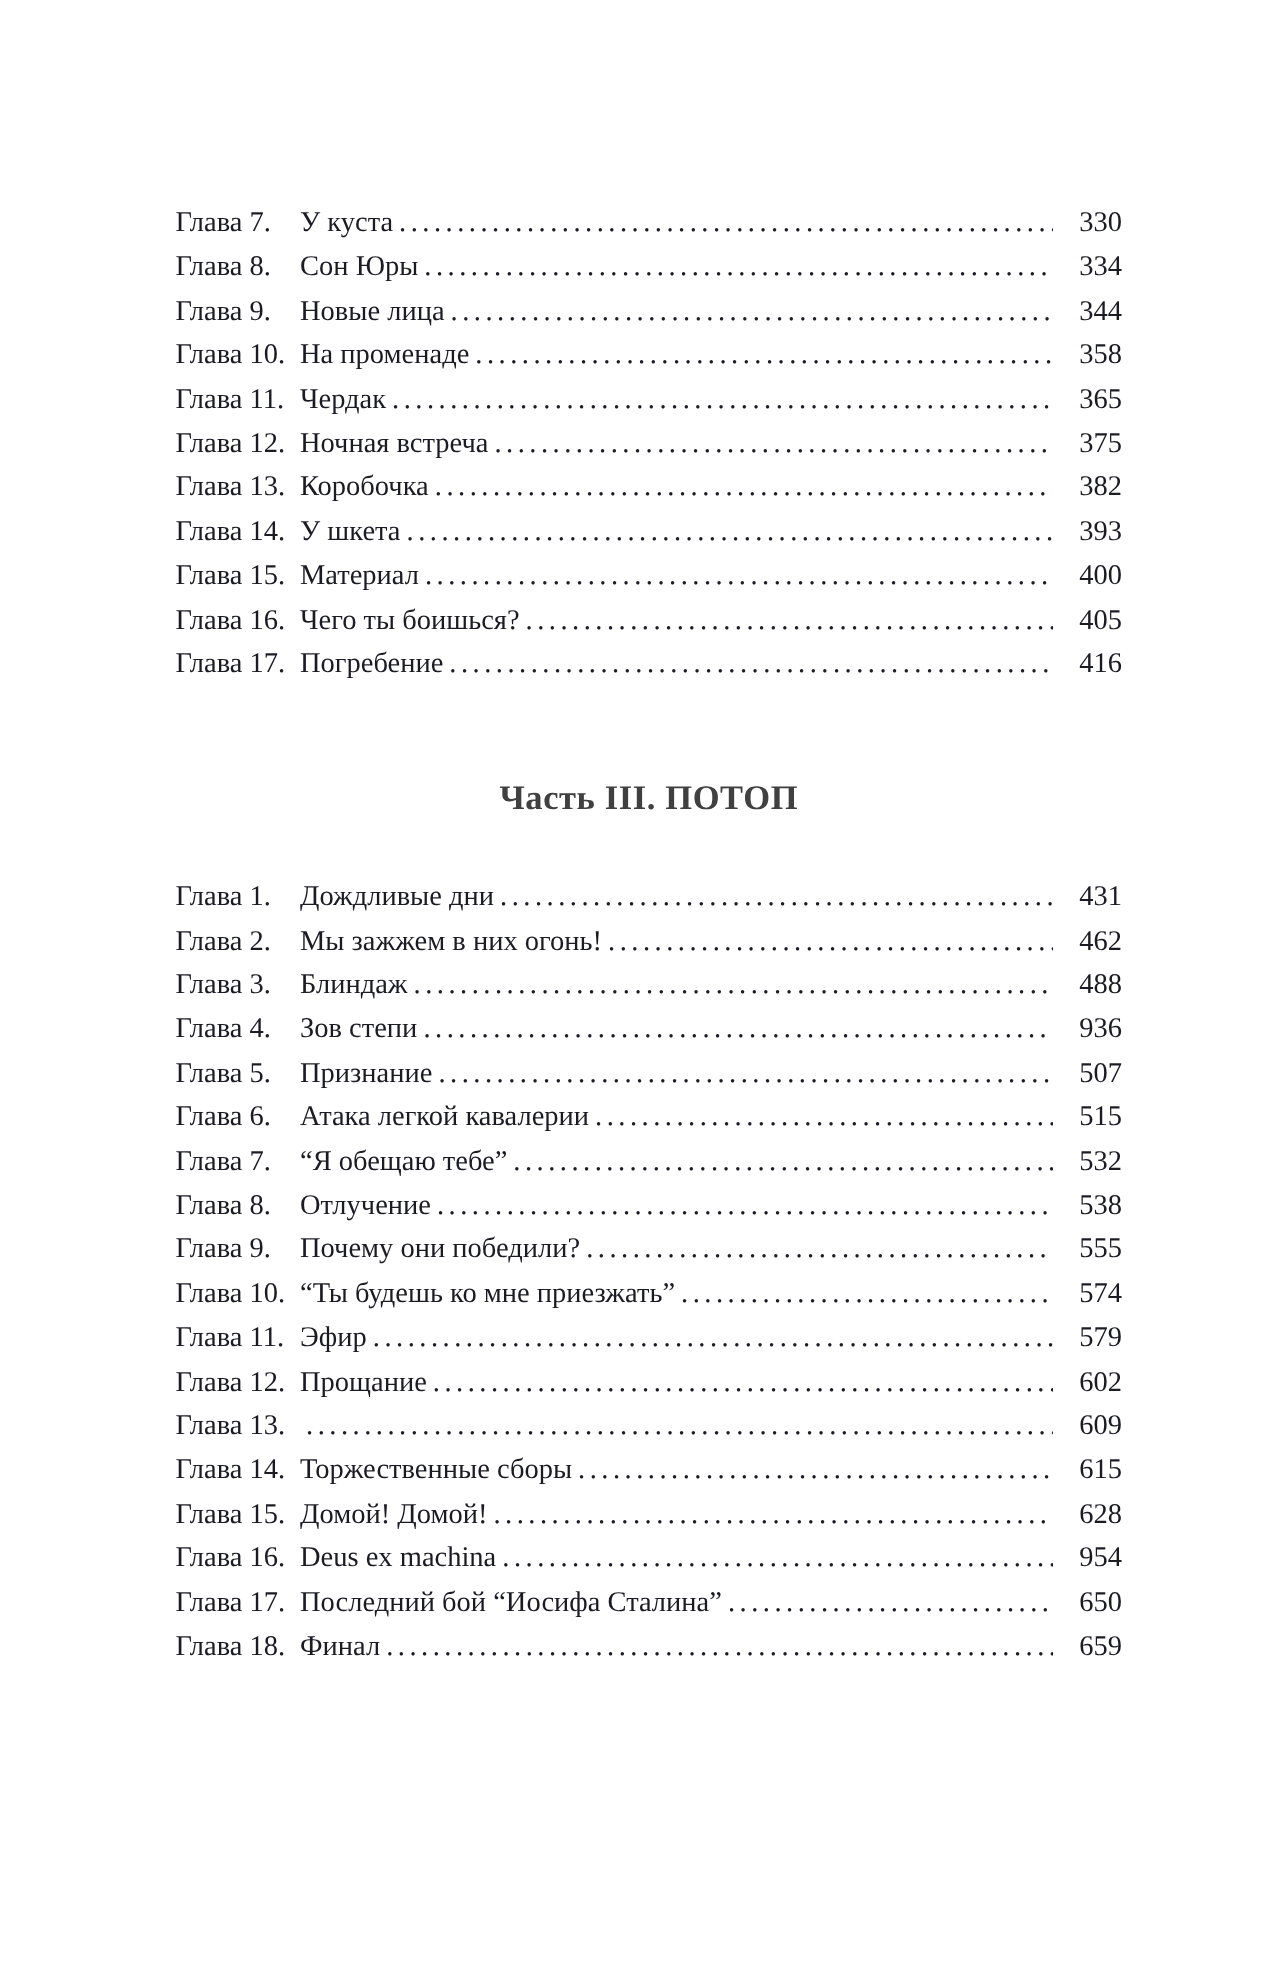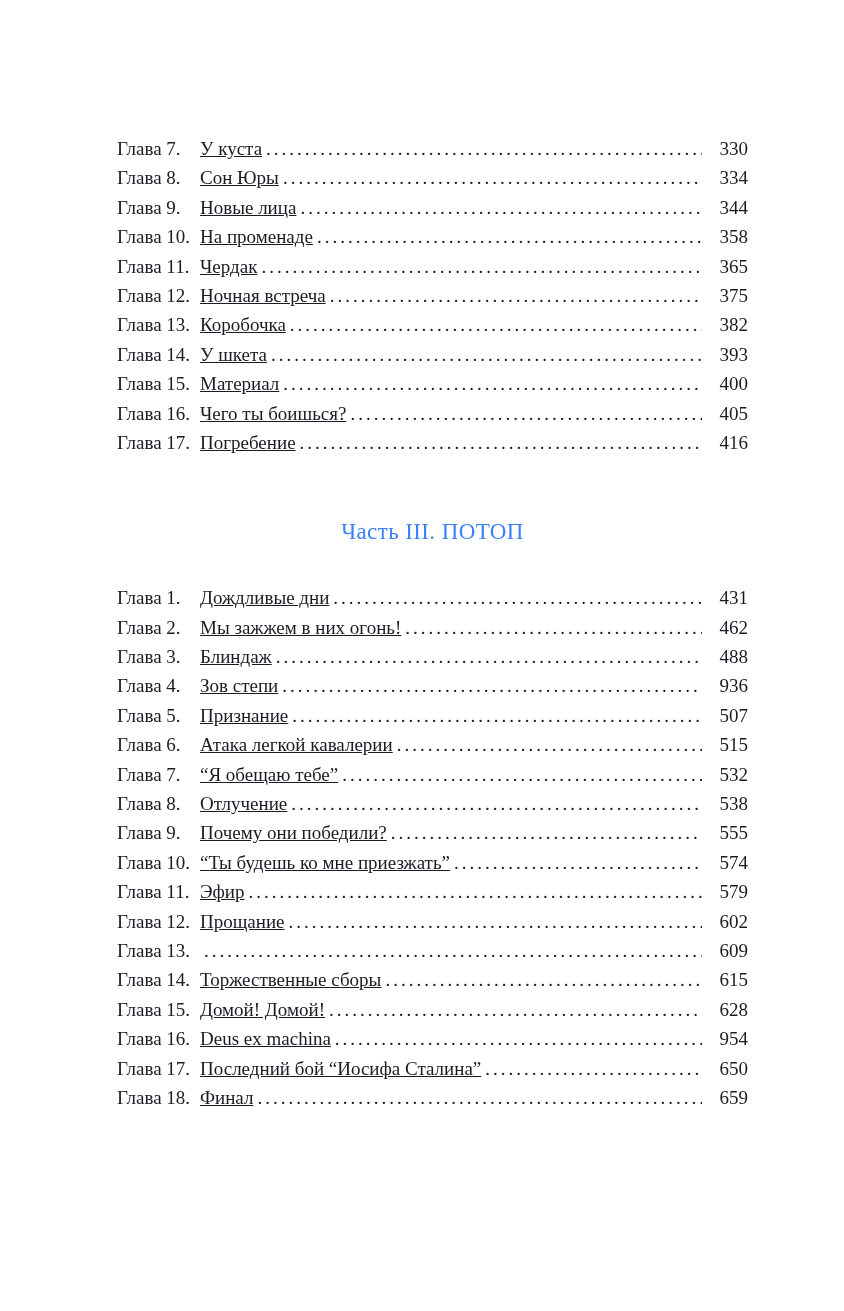--- a/index.html
+++ b/index.html
@@ -11,41 +11,40 @@
     background: #ffffff;
     font-family: "Liberation Serif", serif;
     color: #1b1b24;
     padding: 134px 96px 0 117px;
     overflow: hidden;
   }
   .toc-section { display: block; }
   .section-heading {
     text-align: center;
     font-size: 23px;
-    font-weight: 400;
+    font-weight: 700;
     letter-spacing: 0.4px;
     margin: 62px 0 38px;
-    color: #3b82f6;
+    color: #404040;
   }
   .toc-row {
     display: flex;
     align-items: center;
     height: 29.4px;
     font-size: 19px;
     line-height: 29.4px;
   }
   .chapter-label {
     width: 83px;
     flex: none;
     white-space: nowrap;
   }
   .chapter-title {
     flex: none;
     white-space: nowrap;
-    text-decoration: underline;
   }
   .dot-leader {
     flex: 1 1 auto;
     overflow: hidden;
     margin: 0 6px 0 4px;
     min-width: 0;
   }
   .dot-leader::after {
     content: "........................................................................................................................";
     white-space: nowrap;

